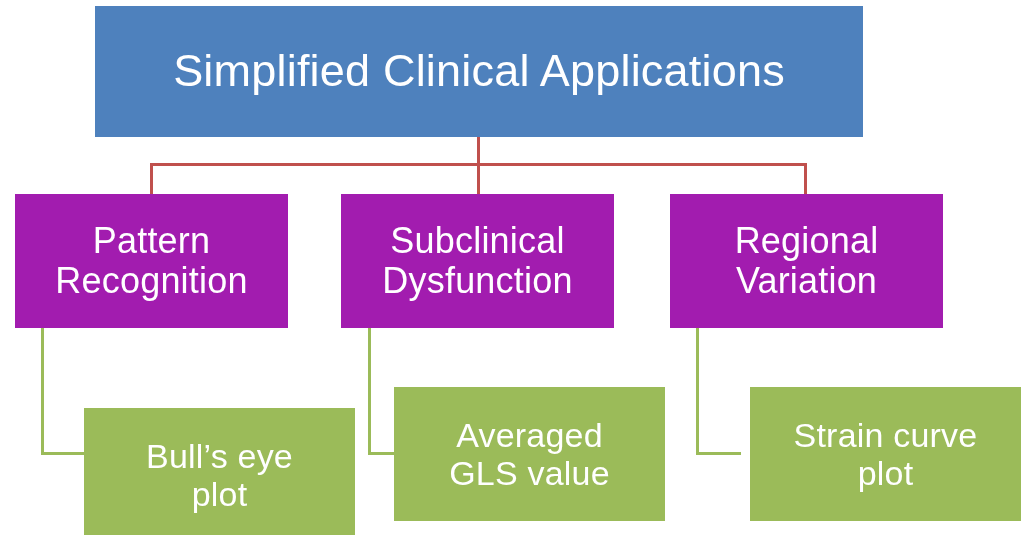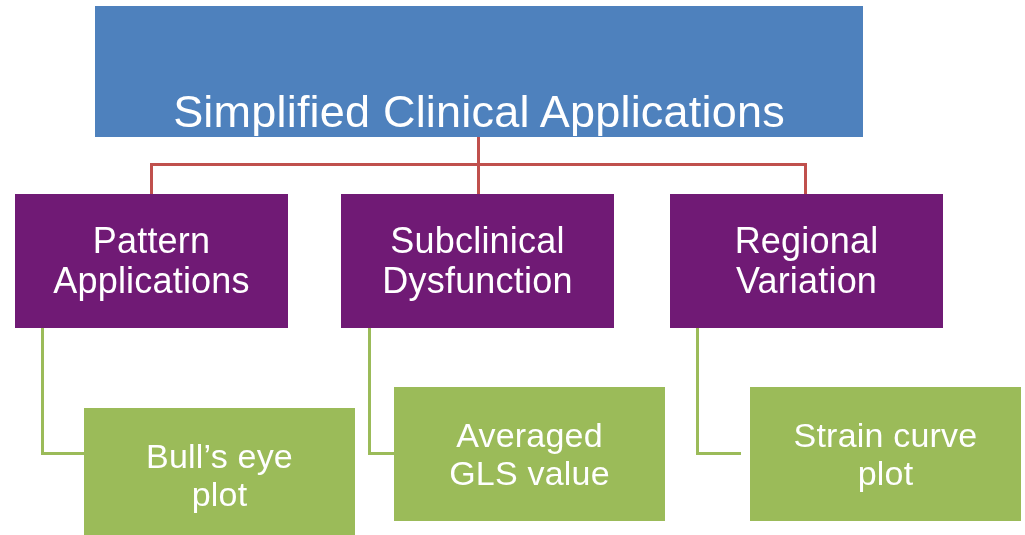--- a/index.html
+++ b/index.html
@@ -30,24 +30,23 @@
     z-index: 3;
   }
   .node-title {
     background: #4E81BD;
     left: 95px;
     top: 6px;
     width: 768px;
     height: 131px;
     font-size: 45px;
     font-weight: 400;
-    align-items: flex-end;
   }
   .node-mid {
-    background: #701a75;
+    background: #a21caf;
     top: 194px;
     height: 134px;
     width: 273px;
     font-size: 36px;
     font-weight: 400;
   }
   .node-mid.m1 { left: 15px; }
   .node-mid.m2 { left: 341px; align-items: center; }
   .node-mid.m3 { left: 670px; text-align: center; }
   .node-leaf {
@@ -121,21 +120,21 @@
   <div class="conn green-v g2"></div>
   <div class="conn green-h g2"></div>
   <div class="conn green-v g3"></div>
   <div class="conn green-h g3"></div>
 
   <div class="node node-title">
     <span class="label">Simplified Clinical Applications</span>
   </div>
 
   <div class="node node-mid m1">
-    <span class="label"><span>Pattern</span><br><span>Applications</span></span>
+    <span class="label"><span>Pattern</span><br><span>Recognition</span></span>
   </div>
   <div class="node node-mid m2">
     <span class="label"><span>Subclinical</span><br><span>Dysfunction</span></span>
   </div>
   <div class="node node-mid m3">
     <span class="label"><span>Regional</span><br><span>Variation</span></span>
   </div>
 
   <div class="node node-leaf l1">
     <span class="label"><span>Bull’s eye</span><br><span>plot</span></span>

